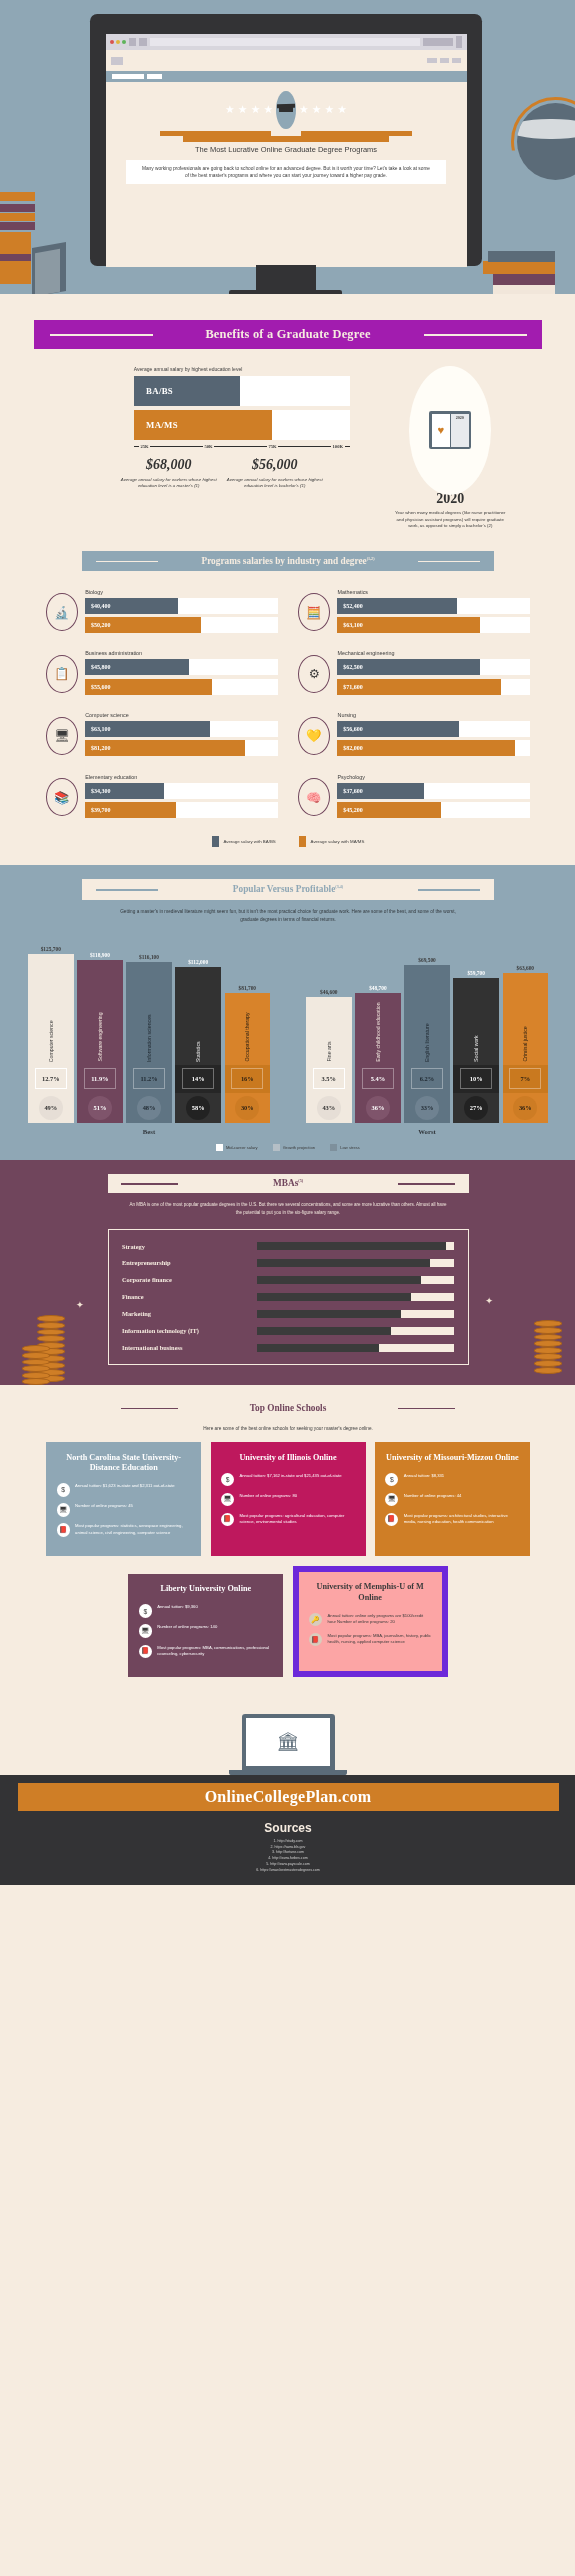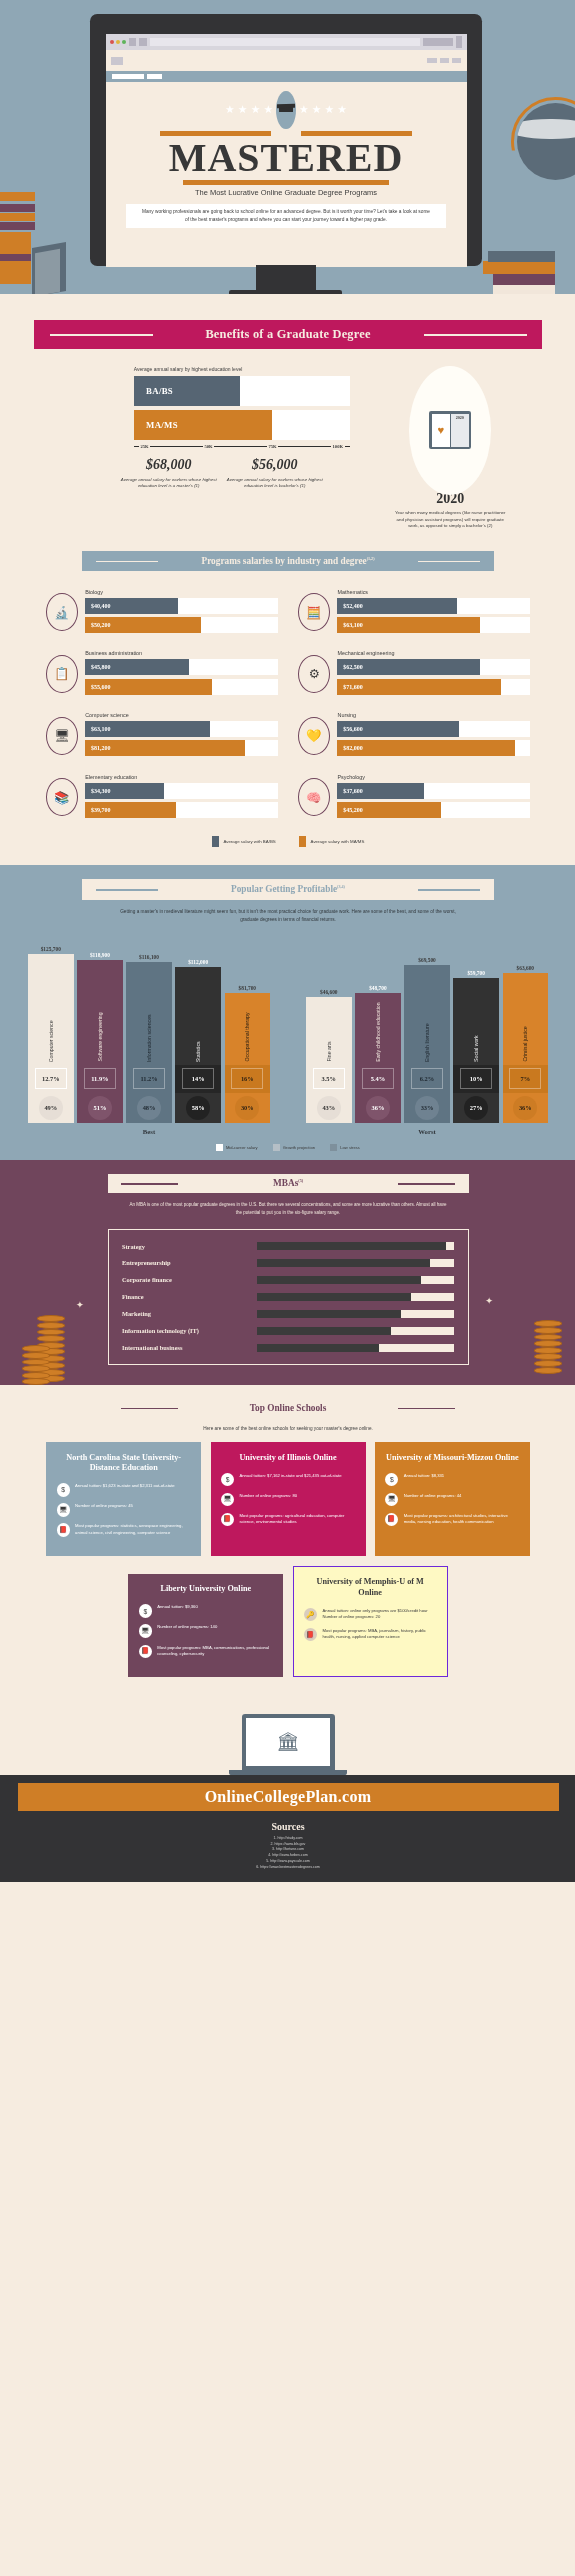--- a/index.html
+++ b/index.html
@@ -42,21 +42,21 @@
   .mast-sub { font-size:7.5px; color:#3c3c3c; margin:3.1px 0 6.2px; }
   .intro-box { background:#fff; padding:4.6px 13.4px; font-size:4.8px; line-height:1.55; color:#3c3c3c; }
   .globe { position:absolute; right:-17.5px; top:103px; width:77px; height:77px; border-radius:50%;
            background:#5b6b78; overflow:hidden;}
   .globe:after{content:""; position:absolute; left:-9.3px; top:15.5px; width:88px; height:20.6px; background:#fff; border-radius:50%; opacity:.75;}
   .globe-arrow { position:absolute; right:-24px; top:97px; width:89px; height:89px; border:3.1px solid #cf7e26;
                  border-radius:50%; clip-path: polygon(0 0,100% 0,100% 60%,0 60%); }
   .books-r { position:absolute; right:20.6px; bottom:0; }
 
   
-  .sec-dark { margin:12.4px auto 0; width:508px; background:#be185d; padding:7.2px 0; text-align:center;
+  .sec-dark { margin:12.4px auto 0; width:508px; background:#a21caf; padding:7.2px 0; text-align:center;
               position:relative; }
   .sec-dark .t { font-family:"Liberation Serif", serif; font-weight:bold; font-size:12.4px; color:#f6ece0; letter-spacing:0.2px;}
   .sec-dark:before, .sec-dark:after { content:""; position:absolute; top:50%; width:103px; height:1.5px; background:#f6ece0;}
   .sec-dark:before{ left:15.5px; } .sec-dark:after{ right:15.5px; }
 
   .sec-blue { margin:0 auto; width:412px; background:#8fa7b5; padding:5.2px 0; text-align:center; position:relative;}
   .sec-blue .t { font-family:"Liberation Serif", serif; font-weight:bold; font-size:9.3px; color:#f6ece0;}
   .sec-blue .t sup { font-size:4.1px; }
   .sec-blue:before, .sec-blue:after{content:""; position:absolute; top:50%; width:62px; height:1.3px; background:#f6ece0;}
   .sec-blue:before{left:14.4px;} .sec-blue:after{right:14.4px;}
@@ -152,40 +152,40 @@
   .coin { width:28px; height:6.7px; background:#cf7e26; border-radius:50%; position:absolute;
           border:0.5px solid #a9621a;}
   .sparkle { position:absolute; color:#f0e2d2; font-size:9.3px; }
 
   
   .schools { background:#f6ece0; padding:13.4px 0 17.5px; }
   .schools-sub { text-align:center; font-size:4.7px; margin:8.2px 0 11.3px; }
   .school-row { display:flex; justify-content:center; gap:9.3px; margin-bottom:10.3px; }
   .school-card { width:155px; padding:10.3px 10.3px 12.4px; }
   .sc-blue { background:#8fa7b5; } .sc-gray{background:#be185d;} .sc-orange{background:#cf7e26;}
-  .sc-plum { background:#70455c;margin-top:8px; } .sc-cream{background:#fef9c3; border:1px solid #6d28d9;}
+  .sc-plum { background:#70455c;margin-top:8px; } .sc-cream{background:#fca5a5; border:6px solid #6d28d9;}
   .sc-title { font-family:"Liberation Serif",serif; font-weight:bold; font-size:8.2px; text-align:center;
               line-height:1.3; margin-bottom:9.3px; }
   .sc-title.light { color:#fff; } .sc-title.dark{ color:#3b3b3b; }
   .sc-item { display:flex; gap:5.2px; align-items:flex-start; margin-bottom:6.7px; }
   .sc-icon { flex:none; width:13.4px; height:13.4px; border-radius:50%; background:#fff;
              display:flex; align-items:center; justify-content:center; font-size:6.7px; }
   .sc-txt { font-size:4.2px; line-height:1.5; }
   .sc-txt.light{color:#fff;} .sc-txt.dark{color:#3b3b3b;}
 
   
   .footer-top { background:#f6ece0; text-align:center; padding:9.3px 0 0; }
   .laptop { width:93px; height:56px; margin:0 auto; background:#5b6b78; border-radius:3.1px 3.1px 0 0; padding:4.1px;}
   .laptop-screen { background:#fff; height:100%; display:flex; align-items:center; justify-content:center;}
   .laptop-base { width:118px; height:4.6px; background:#5b6b78; margin:0 auto; border-radius:0 0 2.6px 2.6px;}
   .bank { font-size:18.5px; color:#5b6b78; }
   .footer-band { background:#333335; padding:8.2px 0 11.3px; text-align:center; }
   .footer-url-wrap { background:#cf7e26; margin:0 17.5px; padding:5.2px 0; }
   .footer-url { font-family:"Liberation Serif",serif; font-weight:bold; font-size:16px; color:#fff; letter-spacing:0.3px;}
-  .sources-h { font-family:Liberation Serif, serif; font-weight:bold; font-size:10px; color:#f6ece0; margin:9.3px 0 4.1px;}
+  .sources-h { font-family:Liberation Sans, sans-serif; font-weight:bold; font-size:12px; color:#f6ece0; margin:9.3px 0 4.1px;}
   .sources-l { font-size:3.6px; color:#cfcfcf; line-height:1.65; }
 </style>
 </head>
 <body>
 
 <div class="page">
 
   <div class="hero">
     <div class="hero-bookshelf-l">
       <div class="bk" style="left:0;bottom:93px;width:35px;height:9.3px;background:#cf7e26;"></div>
@@ -236,21 +236,20 @@
             <span class="star">★</span>
             <span class="star">★</span>
             <span class="star">★</span>
             <span class="star">★</span>
           </div>
           <div style="display:flex;gap:5.2px;align-items:center;justify-content:center">
             <div class="orangerule" style="width:111px"></div>
             <div style="width:19.6px"></div>
             <div class="orangerule" style="width:111px"></div>
           </div>
-          <div class="mast-title">MASTERED</div>
           <div class="orangerule" style="width:206px;margin:0 auto"></div>
           <div class="mast-sub">The Most Lucrative Online Graduate Degree Programs</div>
           <div class="intro-box">Many working professionals are going back to school online for an advanced degree. But is it worth your time? Let's take a look at some of the best master's programs and where you can start your journey toward a higher pay grade.</div>
         </div>
       </div>
       <div class="monitor-stand"></div>
       <div class="monitor-base"></div>
     </div>
 
     <div class="globe"></div>
@@ -481,21 +480,21 @@
       </div>
       <div class="legend-item">
         <span class="legend-sw" style="background:#cf7e26"></span>
         <span>Average salary with MA/MS</span>
       </div>
     </div>
   </div>
 
   <div class="pvp">
     <div class="sec-cream">
-      <span class="t"><span>Popular Getting Profitable</span><sup>(3,4)</sup></span>
+      <span class="t"><span>Popular Versus Profitable</span><sup>(3,4)</sup></span>
     </div>
     <div class="pvp-intro">Getting a master's in medieval literature might seem fun, but it isn't the most practical choice for graduate work. Here are some of the best, and some of the worst, graduate degrees in terms of financial returns.</div>
 
     <div class="chart-wrap">
 
       <div class="chart-half">
         <div class="bars">
           <div class="bar-col">
             <div class="bar-val">$125,700</div>
             <div class="bar-body" style="height:111px;background:#f1e9df;">

